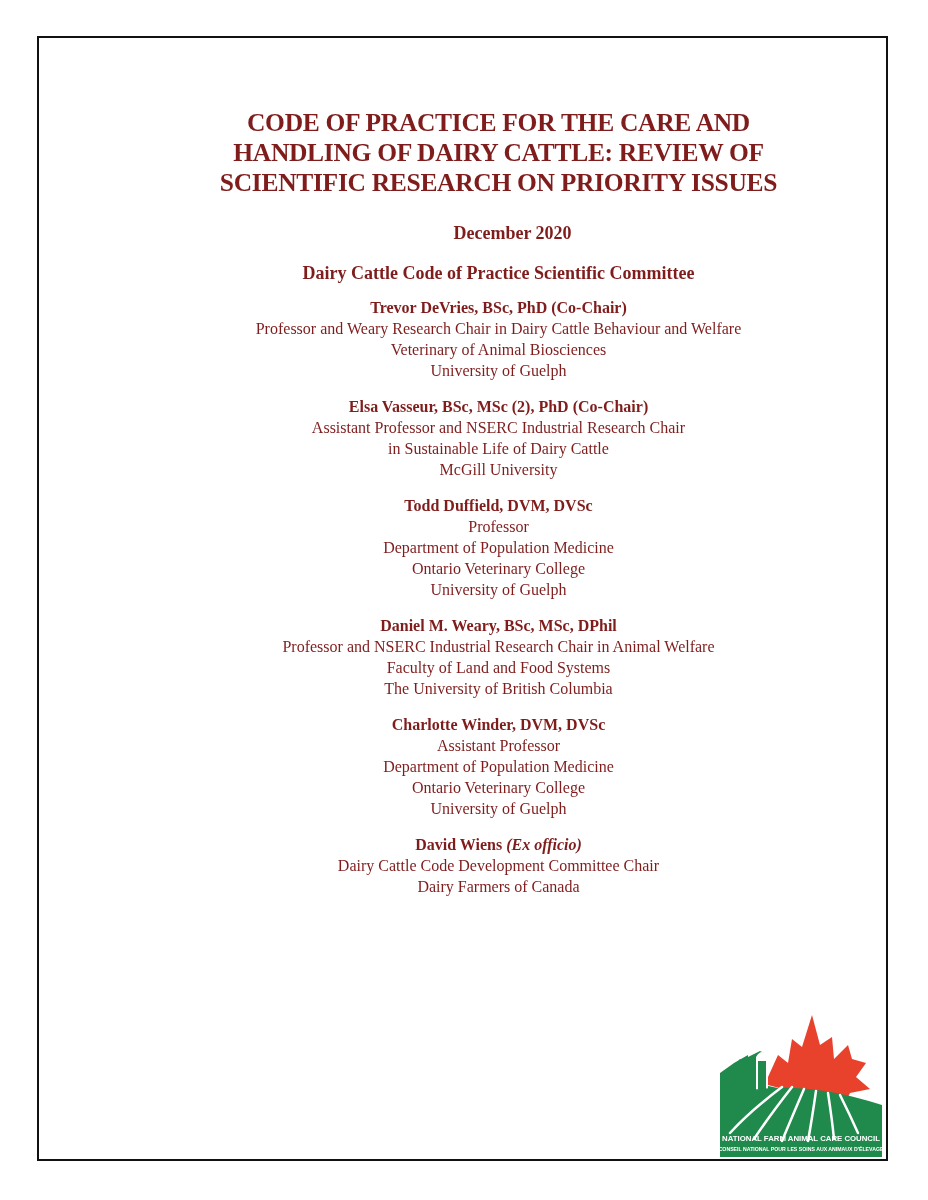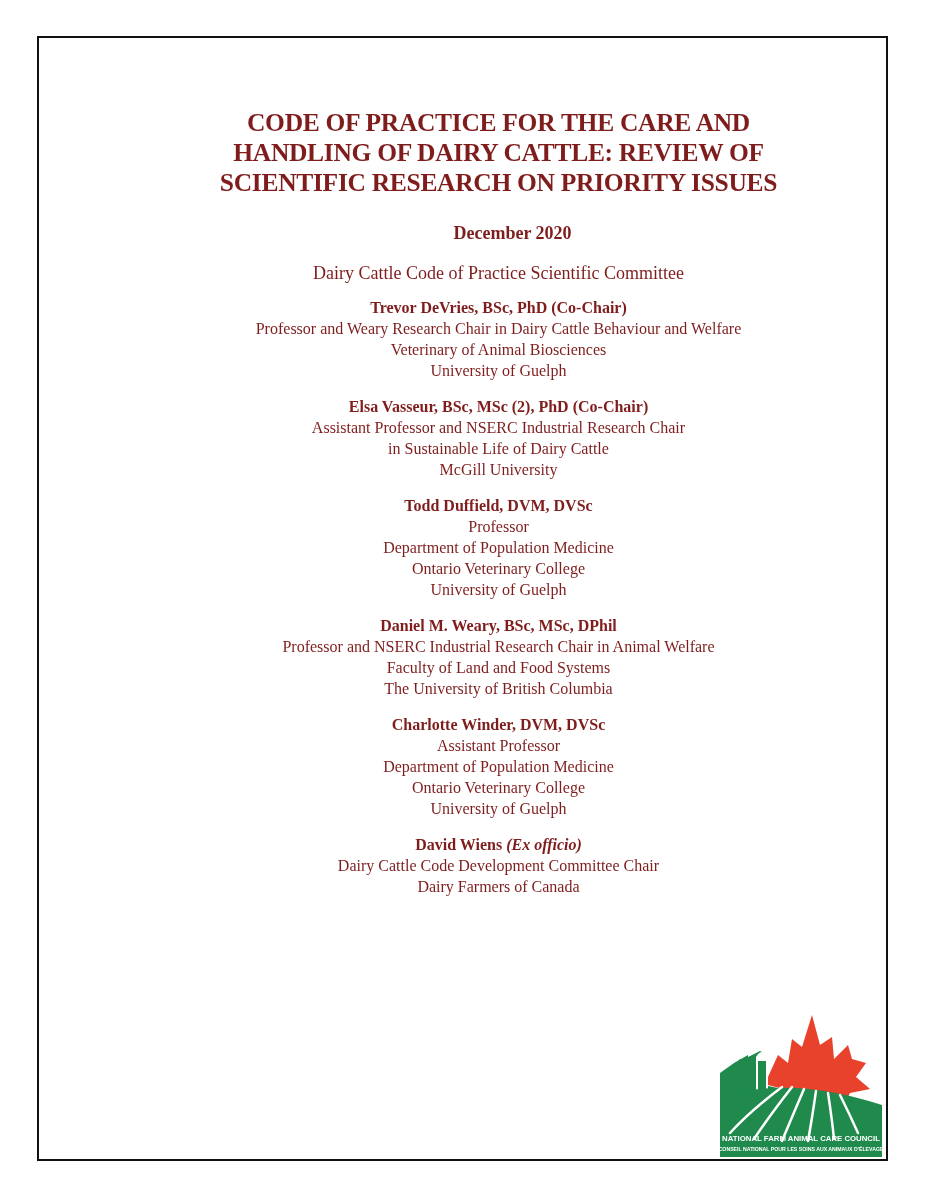--- a/index.html
+++ b/index.html
@@ -11,21 +11,21 @@
   .content {
     position: absolute; left: 40px; top: 108px; width: 845px;
     text-align: center; color: #7f1d1d;
     font-family: "Liberation Serif", "DejaVu Serif", serif;
     margin-left: 36px;
   }
   .title {
     font-weight: bold; font-size: 25.5px; line-height: 30px; margin: 0; letter-spacing: -0.3px;
   }
   .date { font-weight: bold; font-size: 18px; margin-top: 24px; line-height: 22px; padding-left: 28px; }
-  .committee { font-weight: normal; font-size: 18px; margin-top: 18px; line-height: 22px; }
+  .committee { font-weight: bold; font-size: 18px; margin-top: 18px; line-height: 22px; }
   .members { margin-top: 13px; }
   .member { margin-bottom: 15px; }
   .member .name { font-weight: bold; font-size: 16px; line-height: 21px; }
   .member .name i { font-weight: bold; font-style: italic; text-align: right; }
   .member .line { font-size: 16px; line-height: 21px; }
   .logo { position: absolute; left: 720px; top: 1015px; width: 162px; height: 142px; }
 </style>
 </head>
 <body>
 

